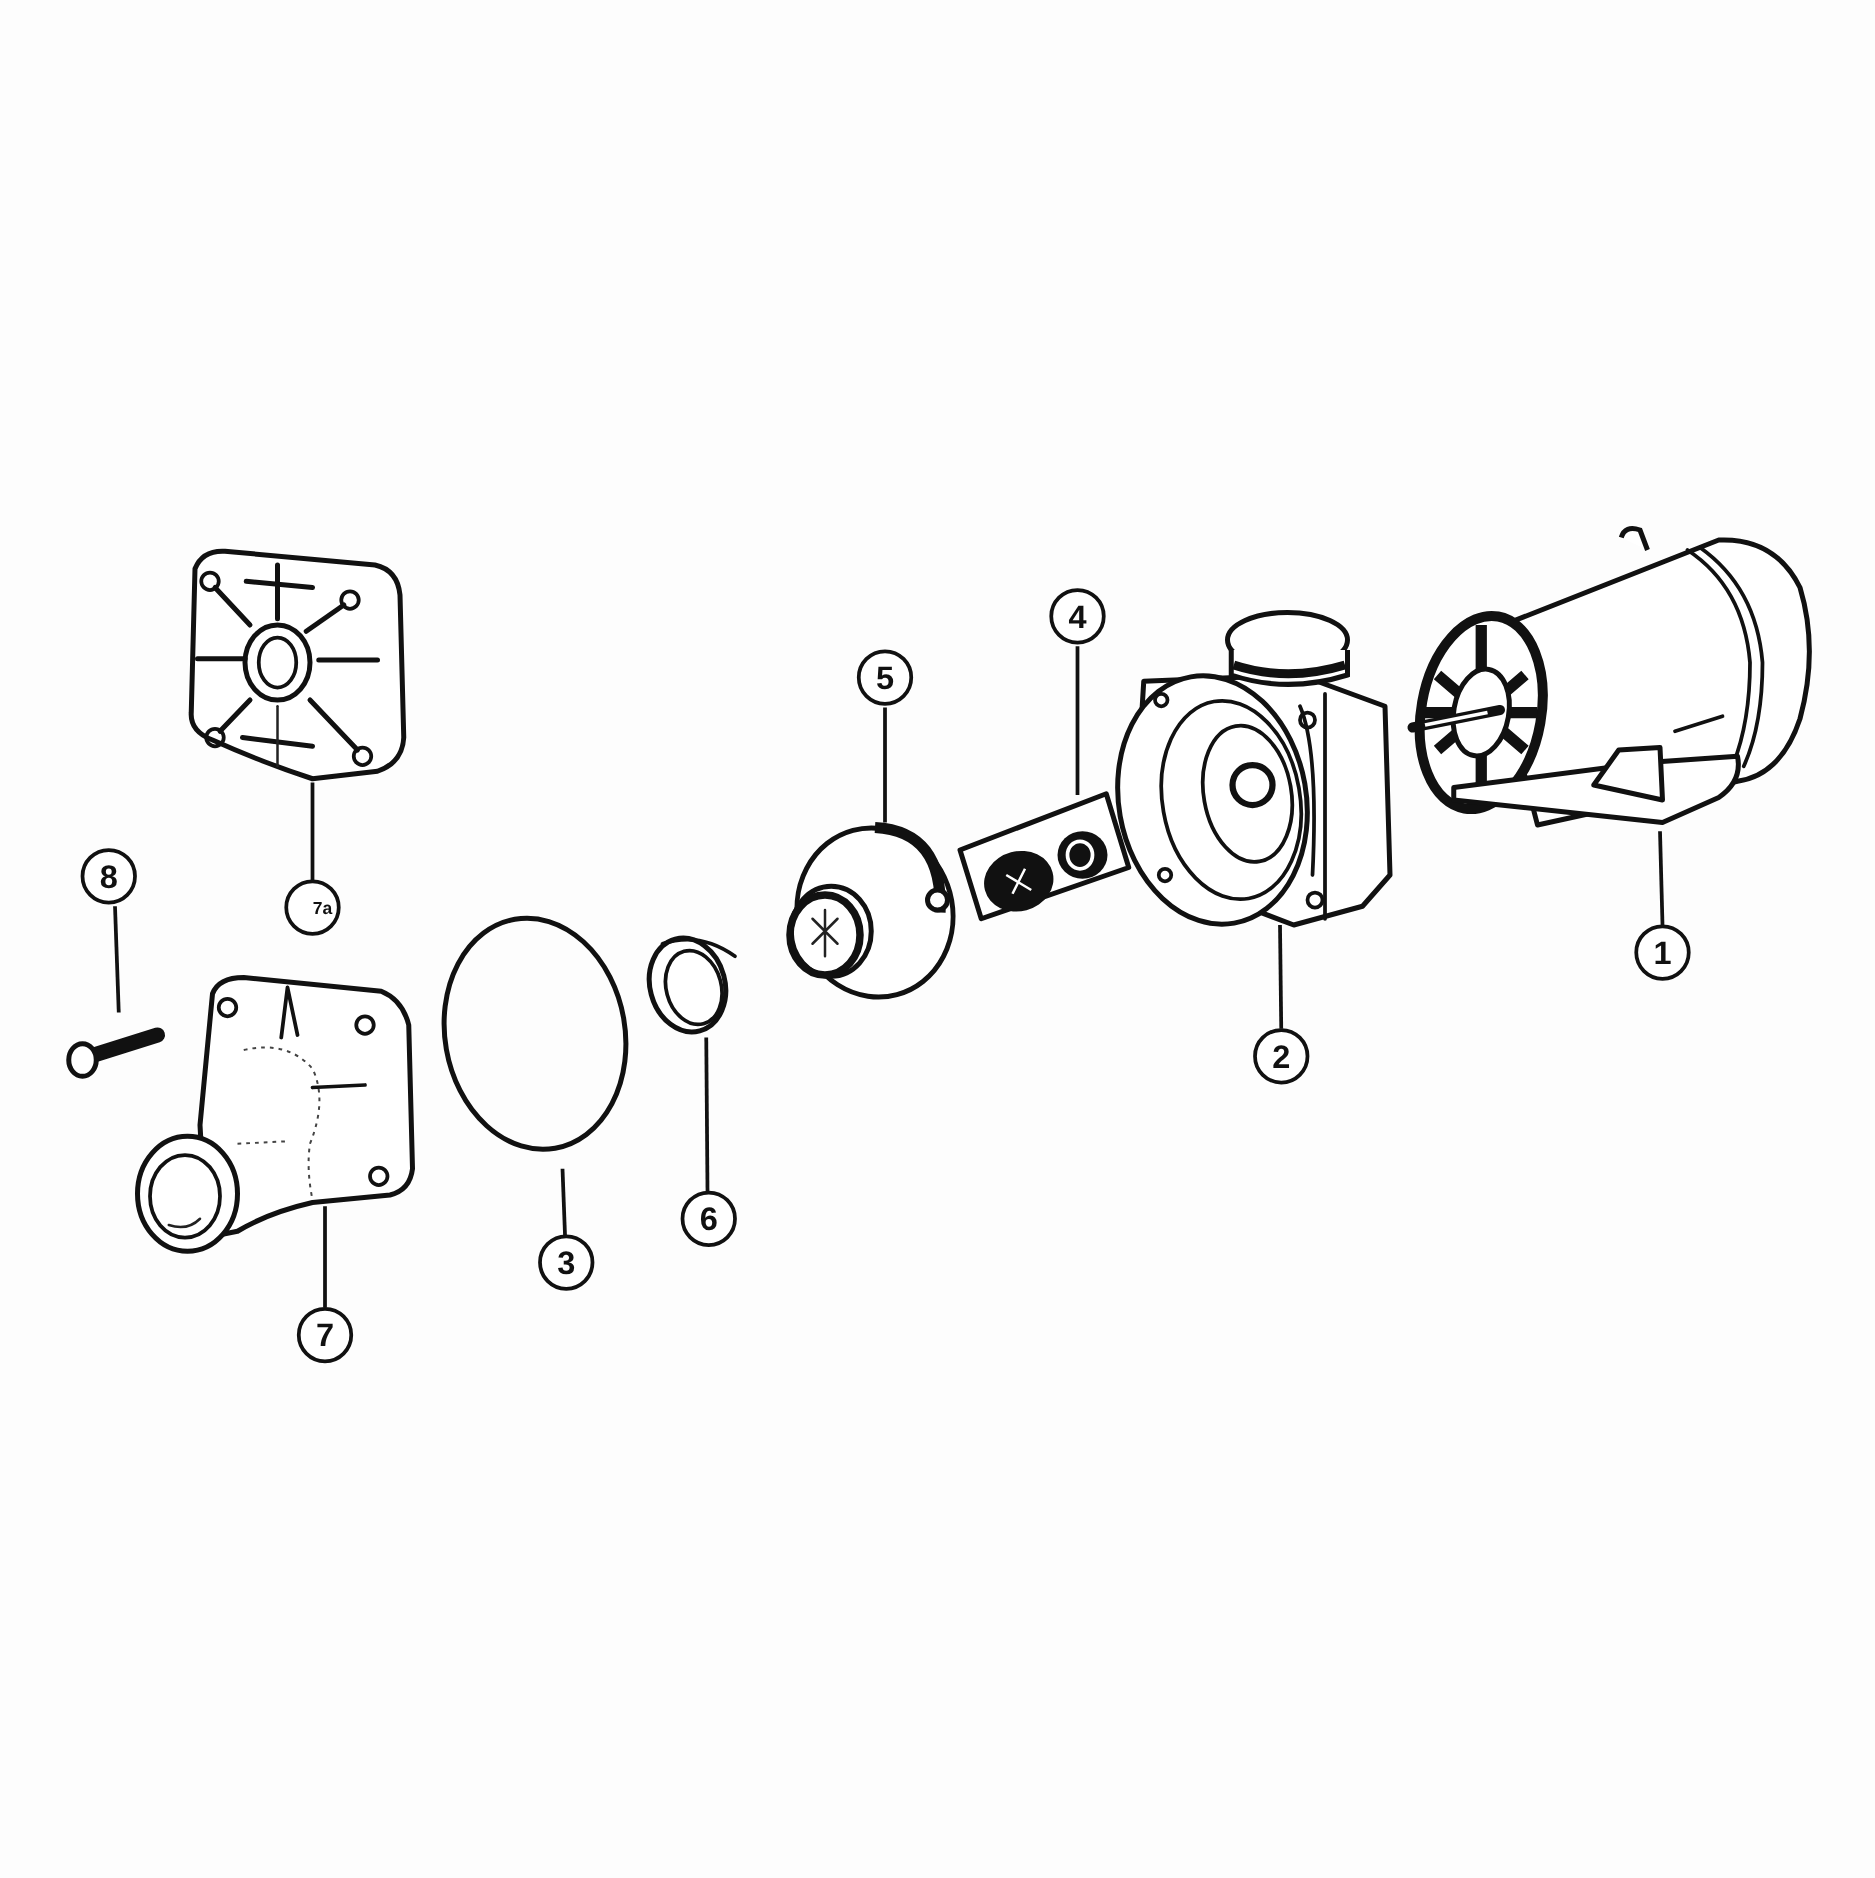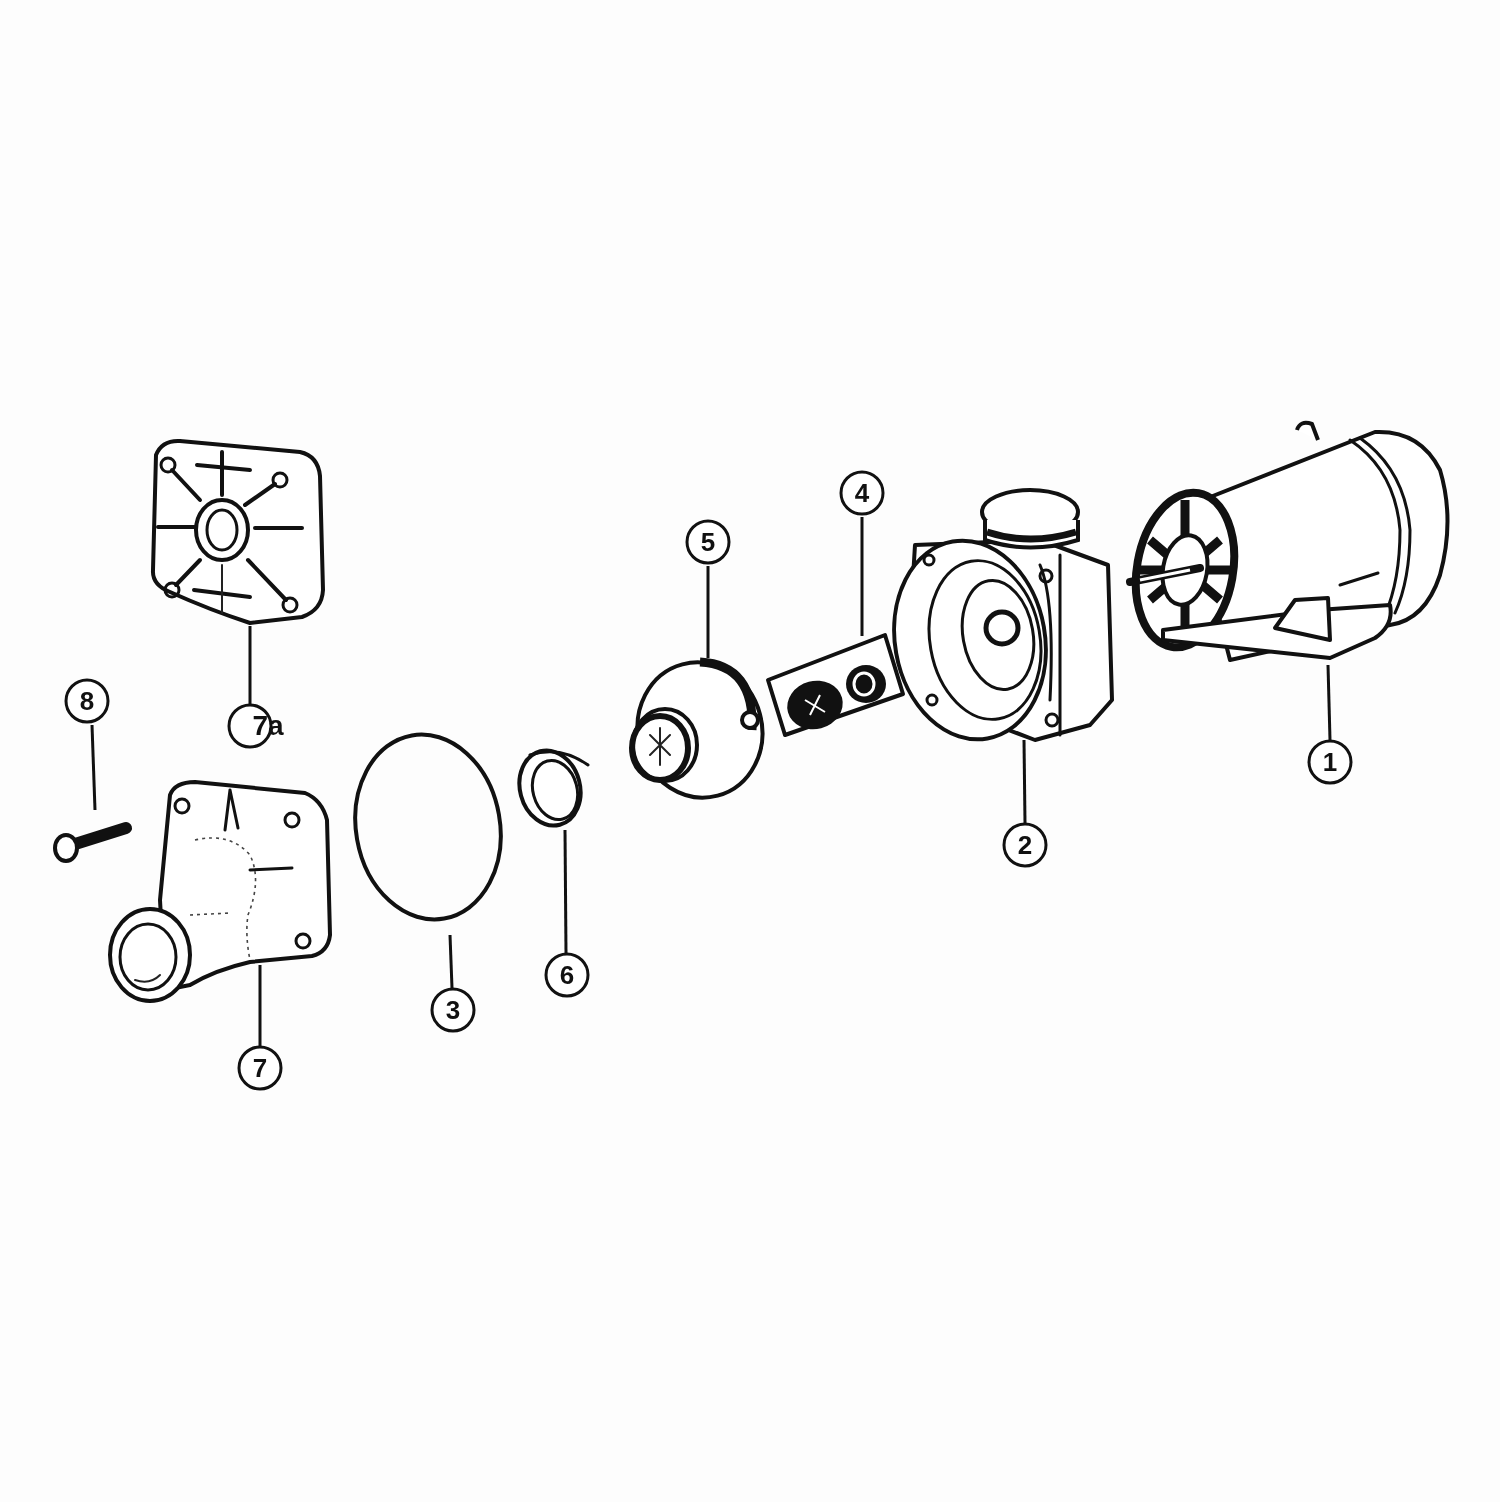--- a/index.html
+++ b/index.html
@@ -148,15 +148,15 @@
       </g>
   </svg>
 
   <div class="callout" style="left: 1330px; top: 762px;">1</div>
   <div class="callout" style="left: 1025px; top: 845px;">2</div>
   <div class="callout" style="left: 453px; top: 1010px;">3</div>
   <div class="callout" style="left: 862px; top: 493px;">4</div>
   <div class="callout" style="left: 708px; top: 542px;">5</div>
   <div class="callout" style="left: 567px; top: 975px;">6</div>
   <div class="callout" style="left: 260px; top: 1068px;">7</div>
-  <div class="callout" style="font-size: 28px; left: 268px; top: 726px; border-radius: 16px;">7a</div>
+  <div class="callout" style="font-size: 14px; left: 258px; top: 726px; border-radius: 16px;">7a</div>
   <div class="callout" style="left: 87px; top: 701px;">8</div>
 </div>
 
 </body></html>

